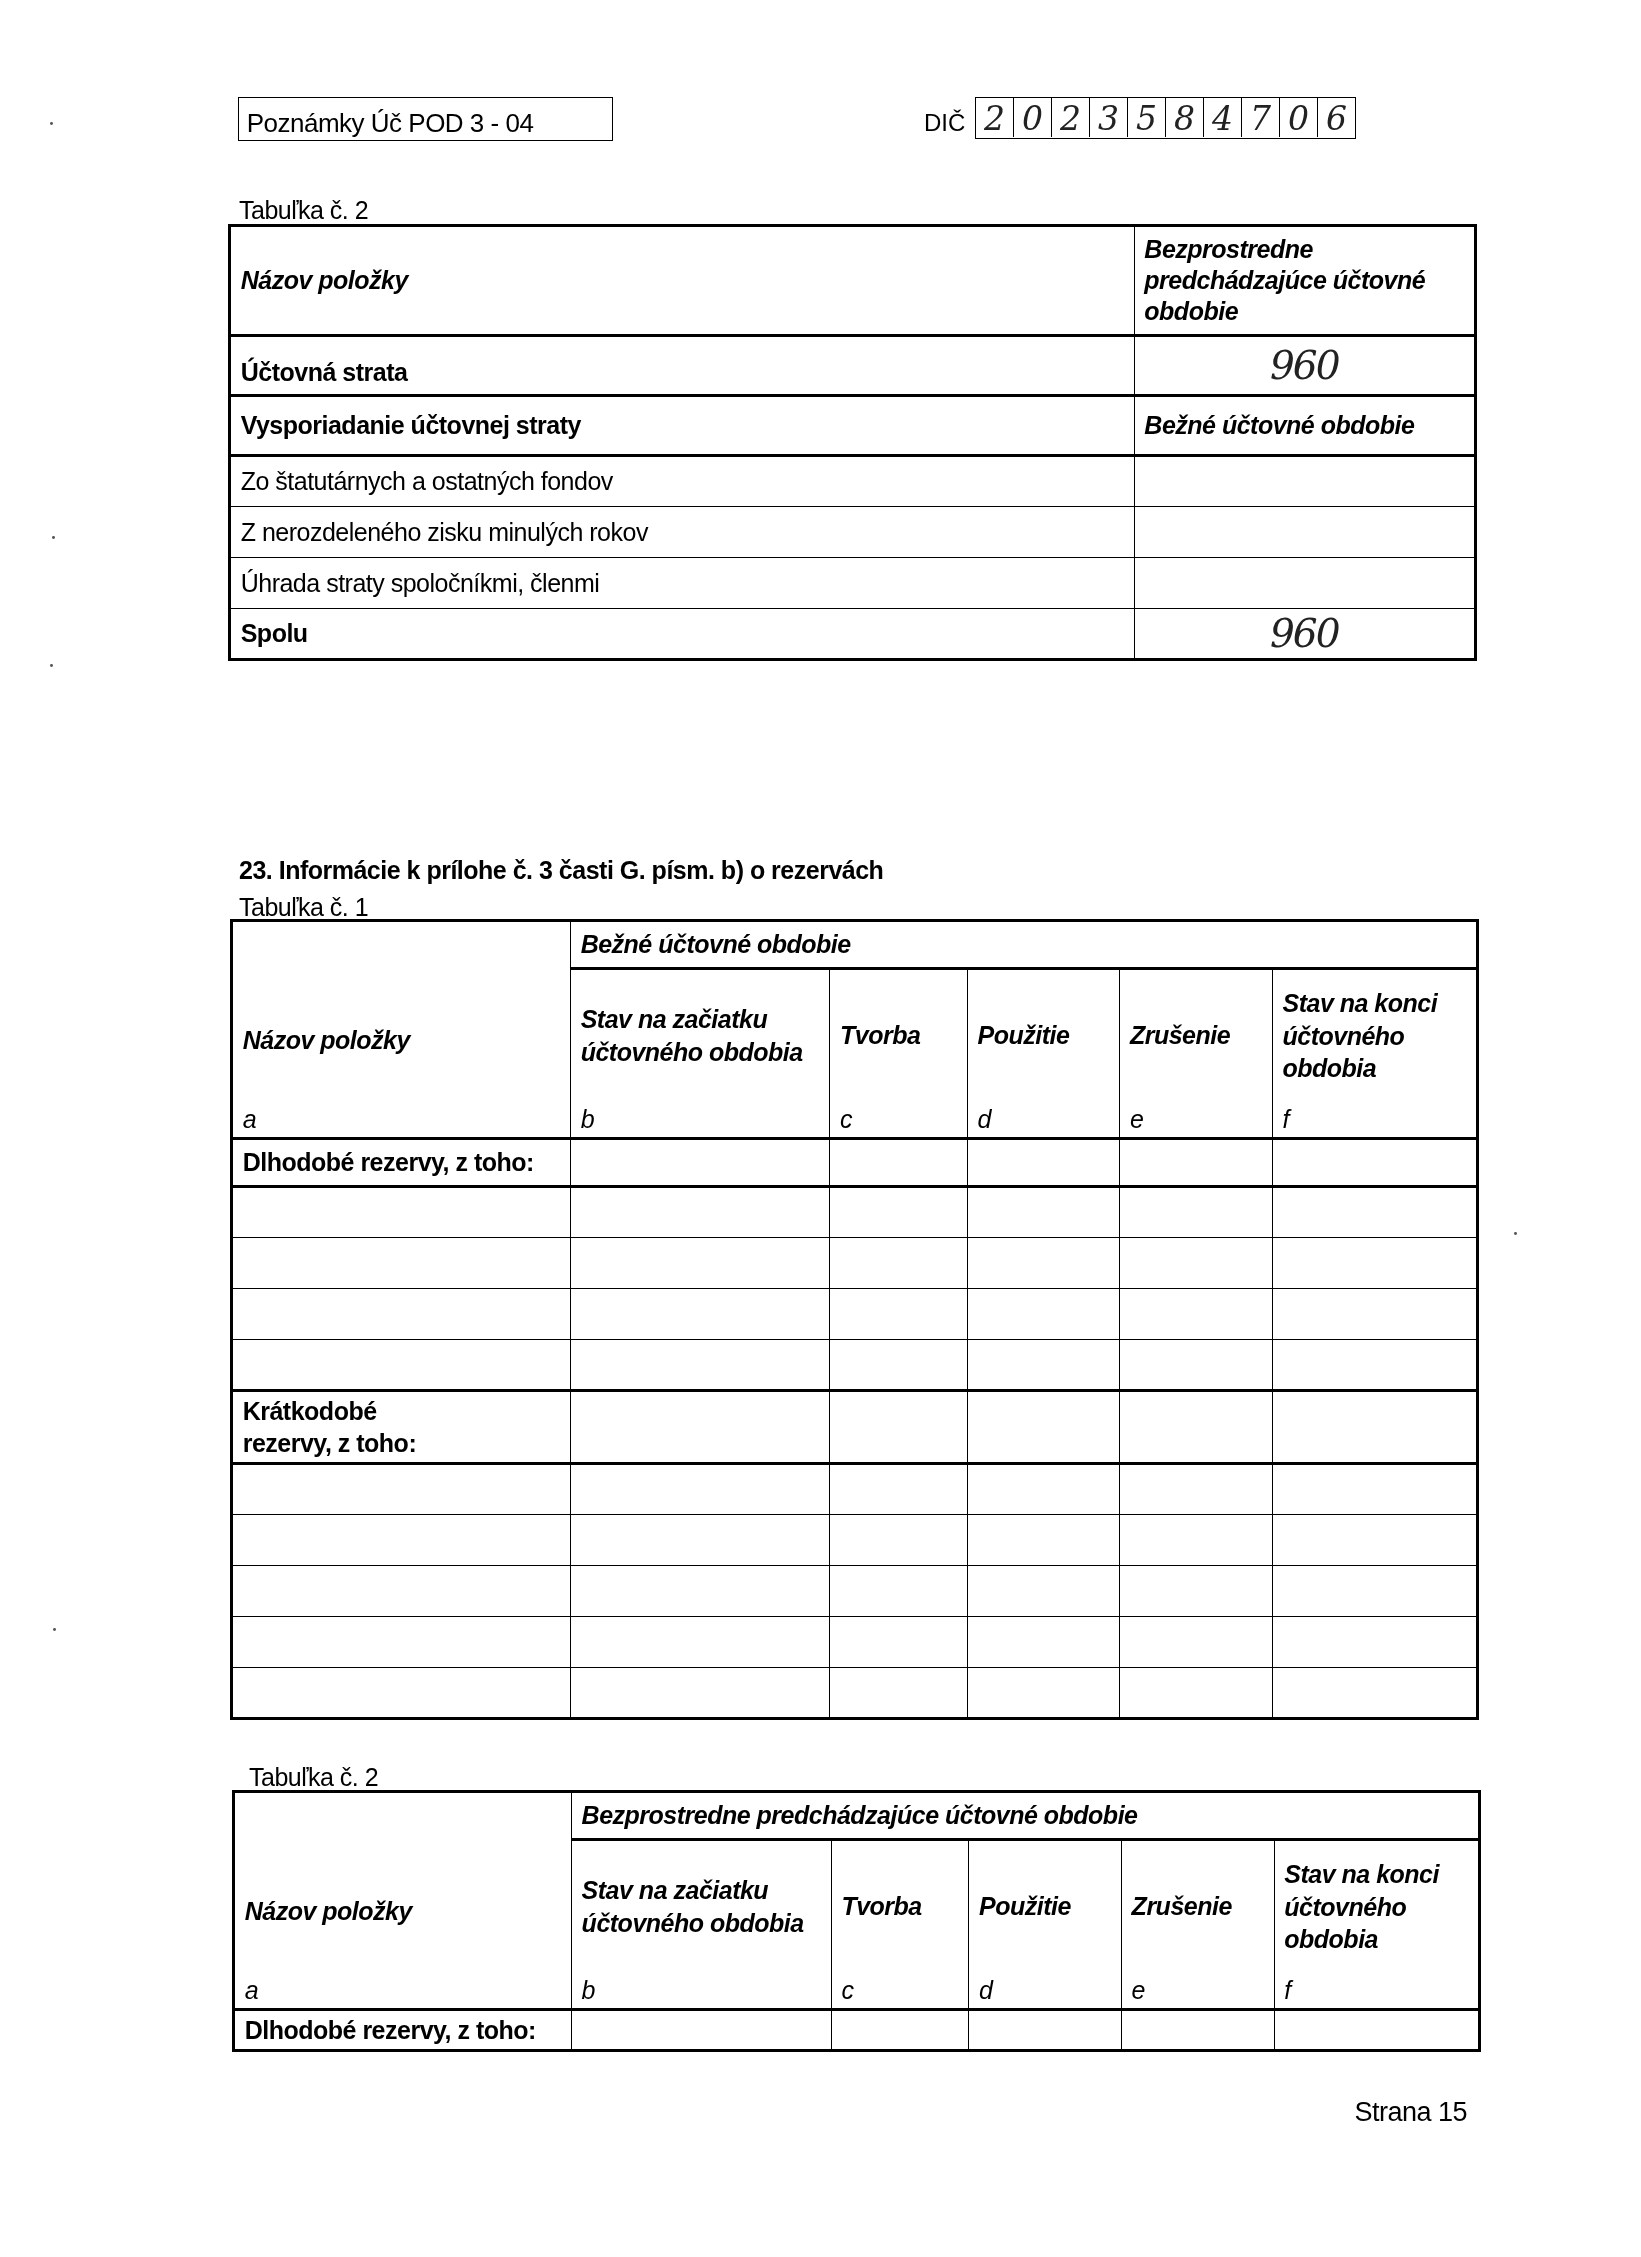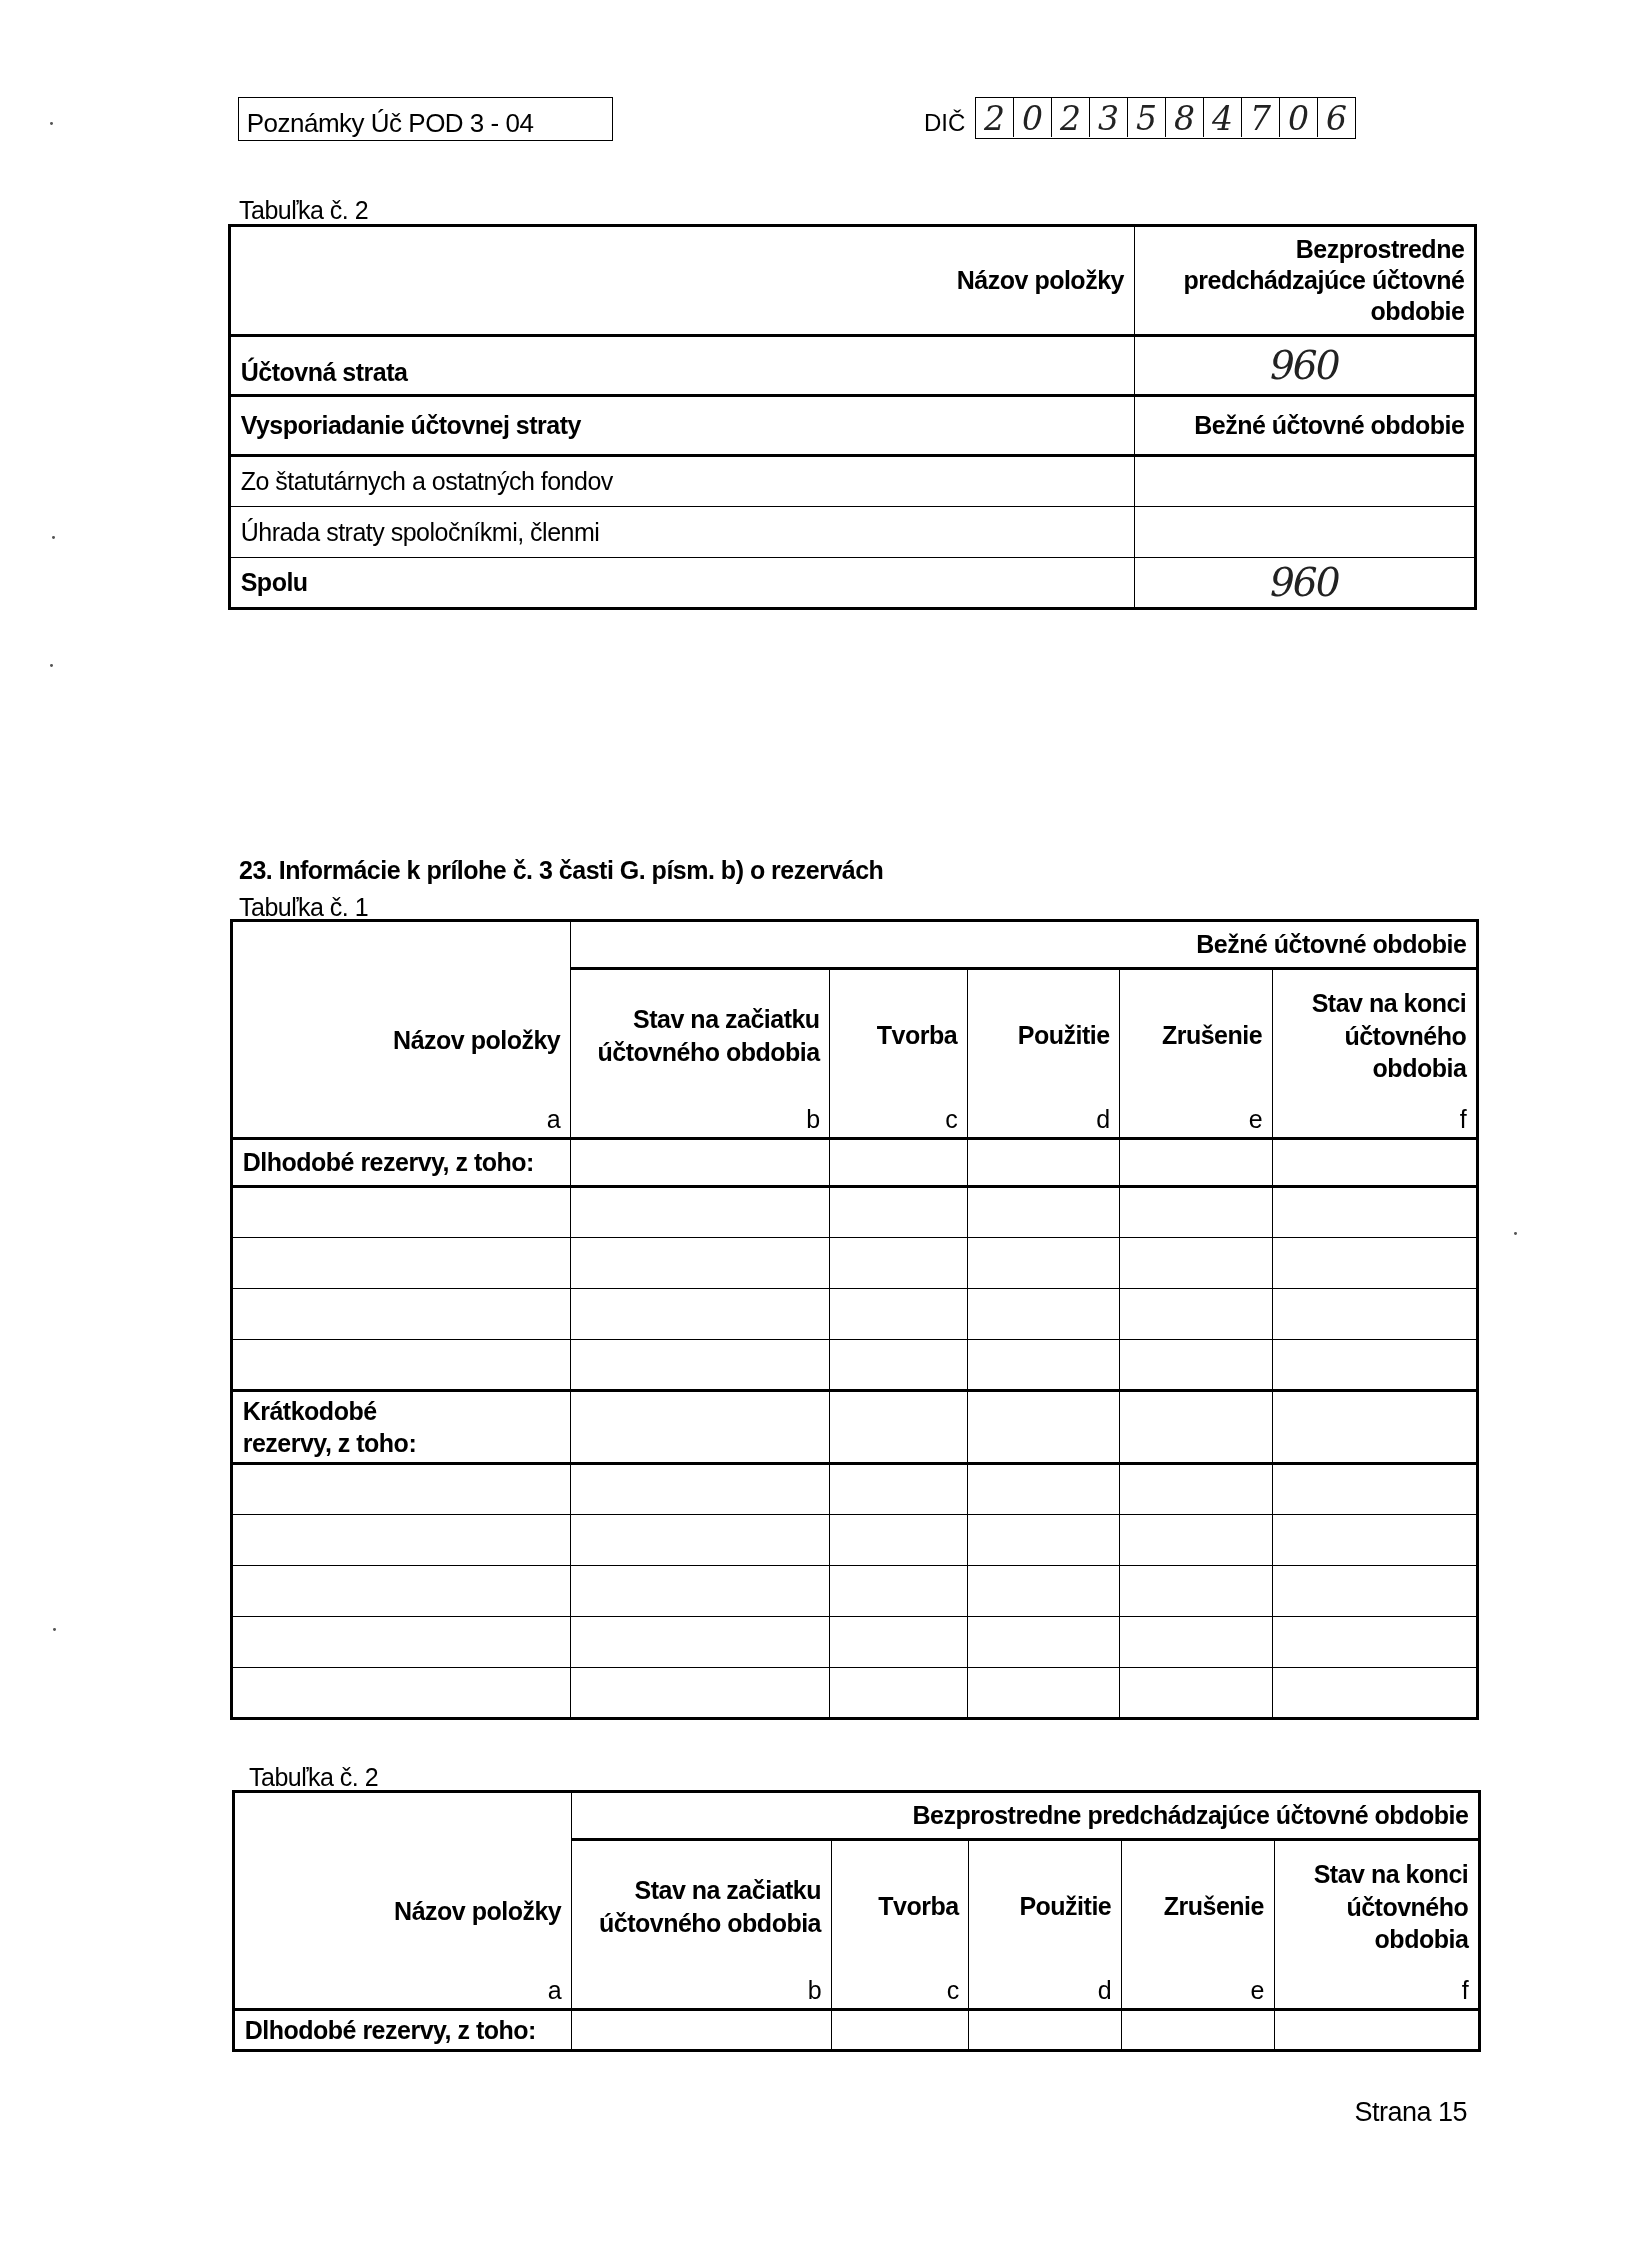--- a/index.html
+++ b/index.html
@@ -10,21 +10,21 @@
   .dic-box { left:975px; top:97px; height:42px; display:flex; border:1.9px solid #000; box-sizing:border-box; }
   .dic-cell { width:37px; height:39px; border-right:1px solid #000; font-family:"DejaVu Serif", serif; font-style:italic; font-size:33px; text-align:center; line-height:41px; color:#222; }
   .dic-cell:last-child { border-right:none; }
   .caption { font-size:25px; letter-spacing:-0.5px; }
   .section-title { font-size:25px; font-weight:bold; letter-spacing:-0.5px; }
   table { border-collapse:collapse; position:absolute; }
   td, th { border:1.9px solid #000; padding:0 9.7px; font-size:25px; letter-spacing:-0.5px; }
   th { font-weight:bold; }
   .bold { font-weight:bold; }
   .hand { font-family:"DejaVu Serif", serif; font-style:italic; font-size:39px; text-align:center; color:#222; letter-spacing:-1.9px; }
-  .center { text-align:right; }
+  .center { text-align:left;font-style:italic; }
   .thick-bottom { border-bottom:3.9px solid #000; }
   .page-num { right:174px; top:2097px; font-size:27px; letter-spacing:-0.5px; }
   .margin-mark { width:2.9px; height:2.9px; background:#555; border-radius:50%; }
 </style>
 </head>
 <body>
 
 <div class="abs hdr-box">
   <span>Poznámky Úč POD 3 - 04</span>
 </div>
@@ -59,20 +59,24 @@
   </tr>
   <tr style="height:60px;">
     <td class="bold thick-bottom">Vysporiadanie účtovnej straty</td>
     <td class="bold center thick-bottom">Bežné účtovné obdobie</td>
   </tr>
   <tr style="height:51px;">
     <td>Zo štatutárnych a ostatných fondov</td>
     <td class="hand"></td>
   </tr>
   <tr style="height:51px;">
+    <td>Z nerozdeleného zisku minulých rokov</td>
+    <td class="hand"></td>
+  </tr>
+  <tr style="height:51px;">
     <td>Úhrada straty spoločníkmi, členmi</td>
     <td class="hand"></td>
   </tr>
   <tr style="height:51px;">
     <td class="bold">Spolu</td>
     <td class="hand">960</td>
   </tr>
 </tbody>
   </table>
 

